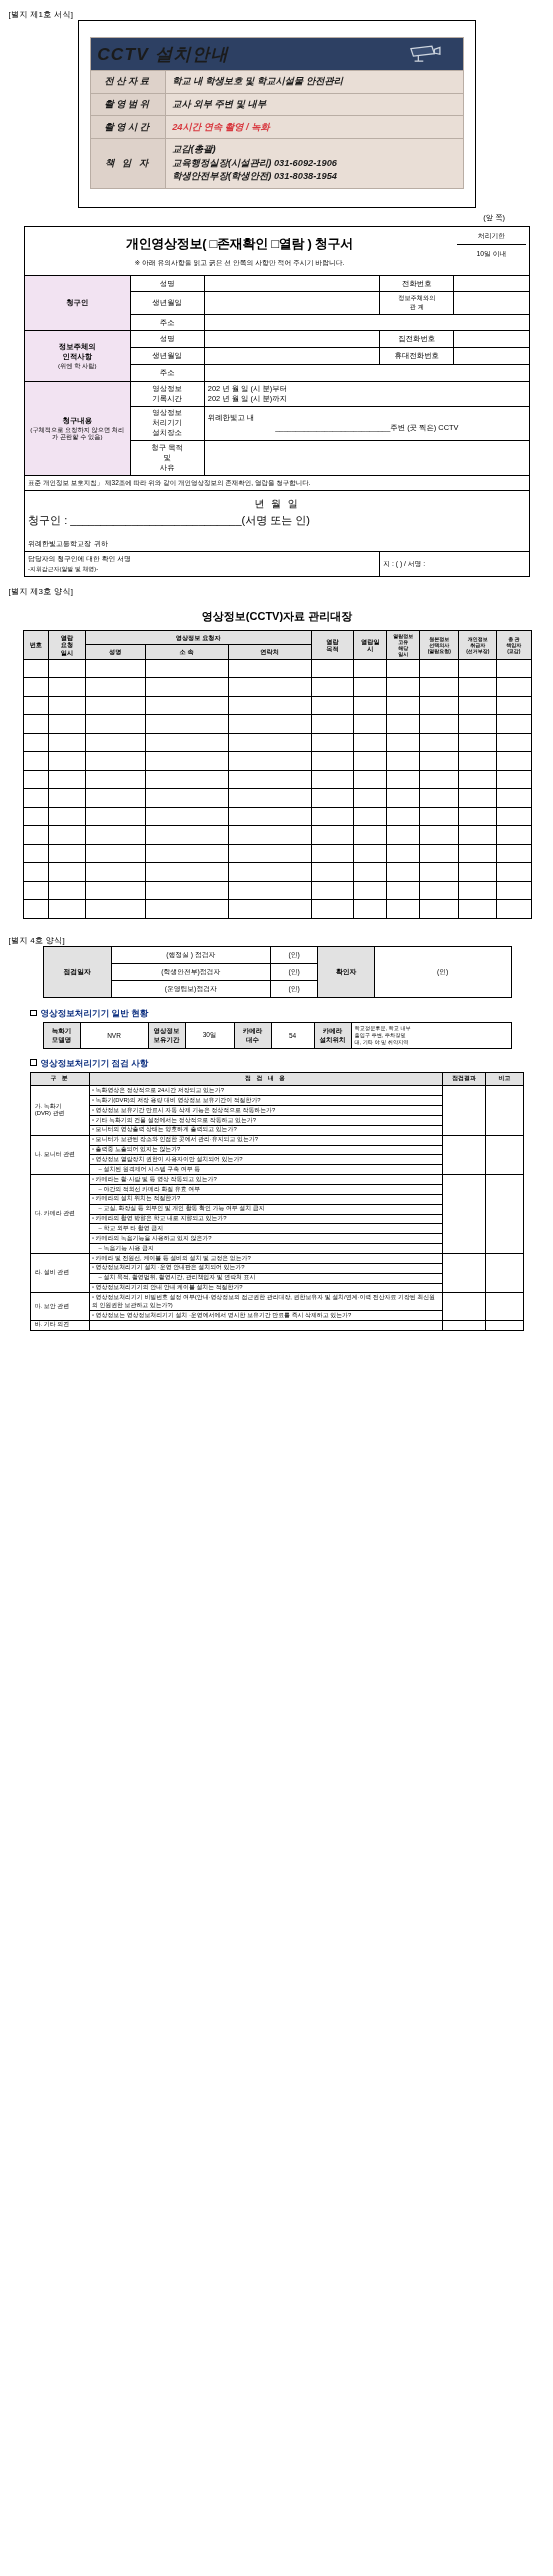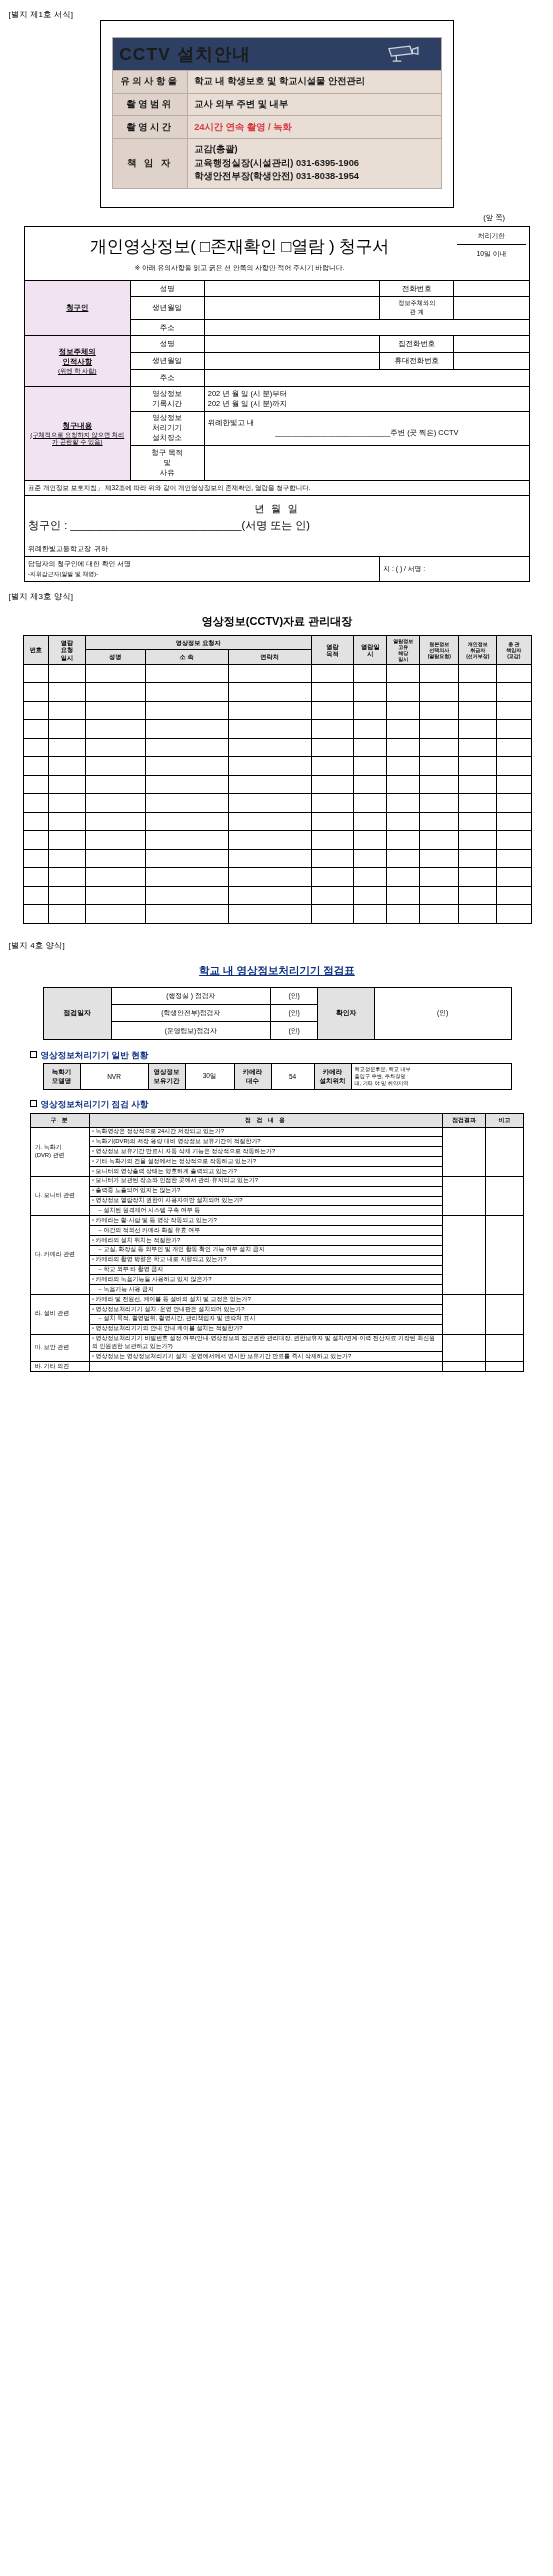--- a/index.html
+++ b/index.html
@@ -17,24 +17,25 @@
   
   .title-1 {
     text-align: center;
     font-size: 13.6px;
     font-weight: bold;
     text-decoration: underline;
     margin: 16px 0 15px 0;
     letter-spacing: -0.3px;
   }
   .sign-outer {
-    width: 354px;
+    width: 398px;
     margin: 0 auto;
     border: 1.2px solid #000;
     padding: 16px 11px 18.5px 11px;
+    font-style: italic;
   }
   .sign-board {
     width: 100%;
     border-collapse: collapse;
     font-size: 9.3px;
     background: #e7dcd4;
   }
   .sign-head {
     background: #2d4063;
     color: #cfd6df;
@@ -61,26 +62,26 @@
   .sign-board td.red { color: #d8383f; }
   .sign-board td.val { background: #e9ded6; }
   .sign-resp { line-height: 1.45; }
 
   
   .f2-wrap { width: 506px; margin: 5px auto 0 auto; position: relative; }
   .f2-topright { text-align: right; font-size: 7.4px; margin: 1.2px 25px 2.5px 0; }
   table.f2 { border-collapse: collapse; width: 100%; font-size: 7.4px; }
   table.f2 td { border: 0.6px solid #000; padding: 1.9px 3.1px; vertical-align: middle; }
   .f2-title {
-    font-size: 17px; font-weight: normal; text-align: center;
+    font-size: 13px; font-weight: bold; text-align: center;
     padding: 6.2px 0 1.2px 0; letter-spacing: -0.3px;
   }
   .f2-note { text-align:center; font-size: 6.8px; padding: 3.7px 0 5.6px 0; }
   .f2-proc { width: 53px; text-align:center; font-size: 6.8px; }
-  .lilac { background: #f2e3f2; text-align: center; font-weight: bold; text-decoration: underline; }
+  .lilac { background: #f2e3f2; text-align: center; font-weight: bold; }
   .lilac small { font-weight: normal; font-size: 6.2px; line-height:1.25; display:block; }
   .sub-lbl { width: 52px; text-align:center; }
   .tall { height: 16px; }
   .f2-footnote { font-size: 6.5px; padding: 3.7px 5px; line-height: 1.5; }
   .f2-date { text-align:center; font-size: 10px; letter-spacing: 1.9px; padding: 4.3px 0 1.2px 0; }
   .f2-claimant { font-size: 11px; padding: 1.2px 8.6px 5px 0; }
   .f2-to { font-size: 10px; font-weight: bold; padding: 5.6px 0 5.6px 11px; }
   .f2-to span { font-size: 7px; font-weight: normal; }
   .f2-confirm { font-size: 6.8px; padding: 3.1px 5px; line-height:1.5; }
   .f2-confirm i { font-style: normal; font-size: 5.9px; }
@@ -145,36 +146,36 @@
               <g fill="none" stroke="#cfd6df" stroke-width="2">
                 <path d="M6 6 L40 2 L44 14 L10 18 Z" fill="#3b4f73"></path>
                 <path d="M44 7 L53 4 L53 15 L44 13 Z" fill="#3b4f73"></path>
                 <path d="M18 18 L18 26 M12 26 L26 26"></path>
               </g>
             </svg>
           </span>
         </td>
       </tr>
       <tr>
-        <td class="lbl">유의사항을</td>
+        <td class="lbl">전산자료</td>
         <td class="val">학교 내 학생보호 및 학교시설물 안전관리</td>
       </tr>
       <tr>
         <td class="lbl">촬영범위</td>
         <td class="val">교사 외부 주변 및 내부</td>
       </tr>
       <tr>
         <td class="lbl">촬영시간</td>
         <td class="val red">24시간 연속 촬영 / 녹화</td>
       </tr>
       <tr>
         <td class="lbl">책 임 자</td>
         <td class="val sign-resp">
           <div>교감(총괄)</div>
-          <div>교육행정실장(시설관리) 031-6395-1906</div>
+          <div>교육행정실장(시설관리) 031-6092-1906</div>
           <div>학생안전부장(학생안전) 031-8038-1954</div>
         </td>
       </tr>
     </tbody>
       </table>
   </div>
 
   <div class="f2-wrap">
     <div class="f2-topright">(앞 쪽)</div>
     <table class="f2">
@@ -499,21 +500,20 @@
           <td></td>
           <td></td>
           <td></td>
           <td></td>
           <td></td>
         </tr>
       </tbody>
   </table>
 
   <div class="brk-label" style="margin-top:16px;">[별지 4호 양식]</div>
-  <div class="title-4">학교 내 영상정보처리기기 점검표</div>
 
   <table class="f4a">
     <tbody>
         <tr>
       <td class="g" rowspan="3">점검일자</td>
       <td class="wide">
         <span>(행정실 ) 점검자</span>
       </td>
       <td style="width:28px">(인)</td>
       <td class="g" rowspan="3" style="width:33px">확인자</td>

